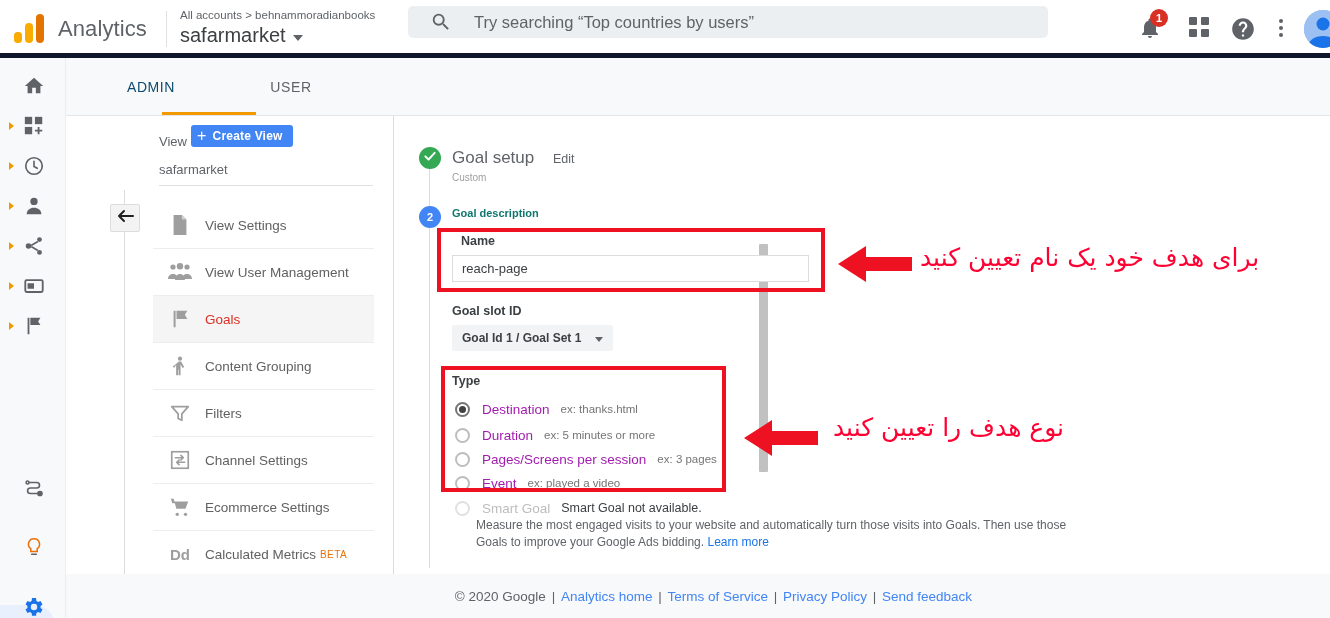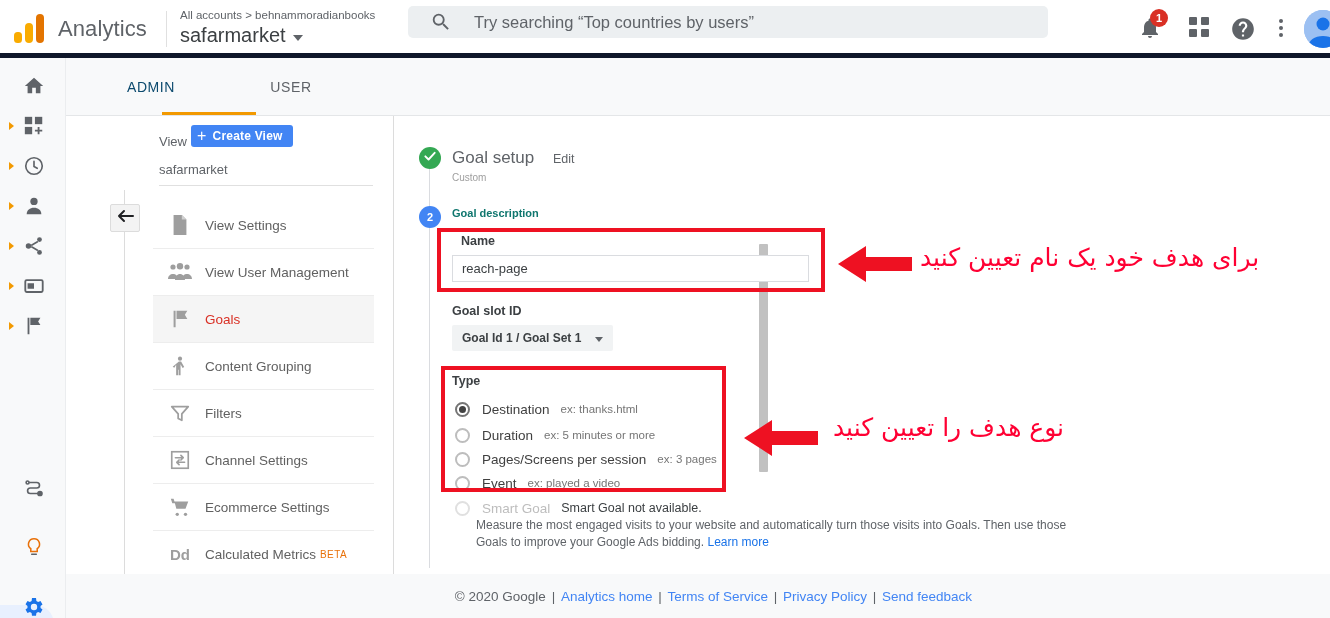--- a/index.html
+++ b/index.html
@@ -261,21 +261,21 @@
     border: 2px solid #bdbdbd; background: #fff; flex: none;
     display: flex; align-items: center; justify-content: center;
   }
   .radio.checked { border-color: #757575; }
   .radio.checked::after {
     content: ""; width: 7px; height: 7px; border-radius: 50%;
     background: #424242;
   }
   .radio.disabled { border-color: #e0e0e0; }
   .radio-name {
-    margin-left: 12px; font-size: 13.5px; color: #404040; white-space: nowrap;
+    margin-left: 12px; font-size: 13.5px; color: #a21caf; white-space: nowrap;
   }
   .radio-name.dim { color: #bdbdbd; }
   .radio-ex {
     margin-left: 11px; font-size: 11.5px; color: #757575; white-space: nowrap;
   }
   .radio-ex.dark { color: #3c4043; font-size: 12.5px; }
   #smart-desc {
     position: absolute; left: 476px; top: 517px; width: 600px;
     font-size: 12px; color: #5f6368; line-height: 17px;
   }

